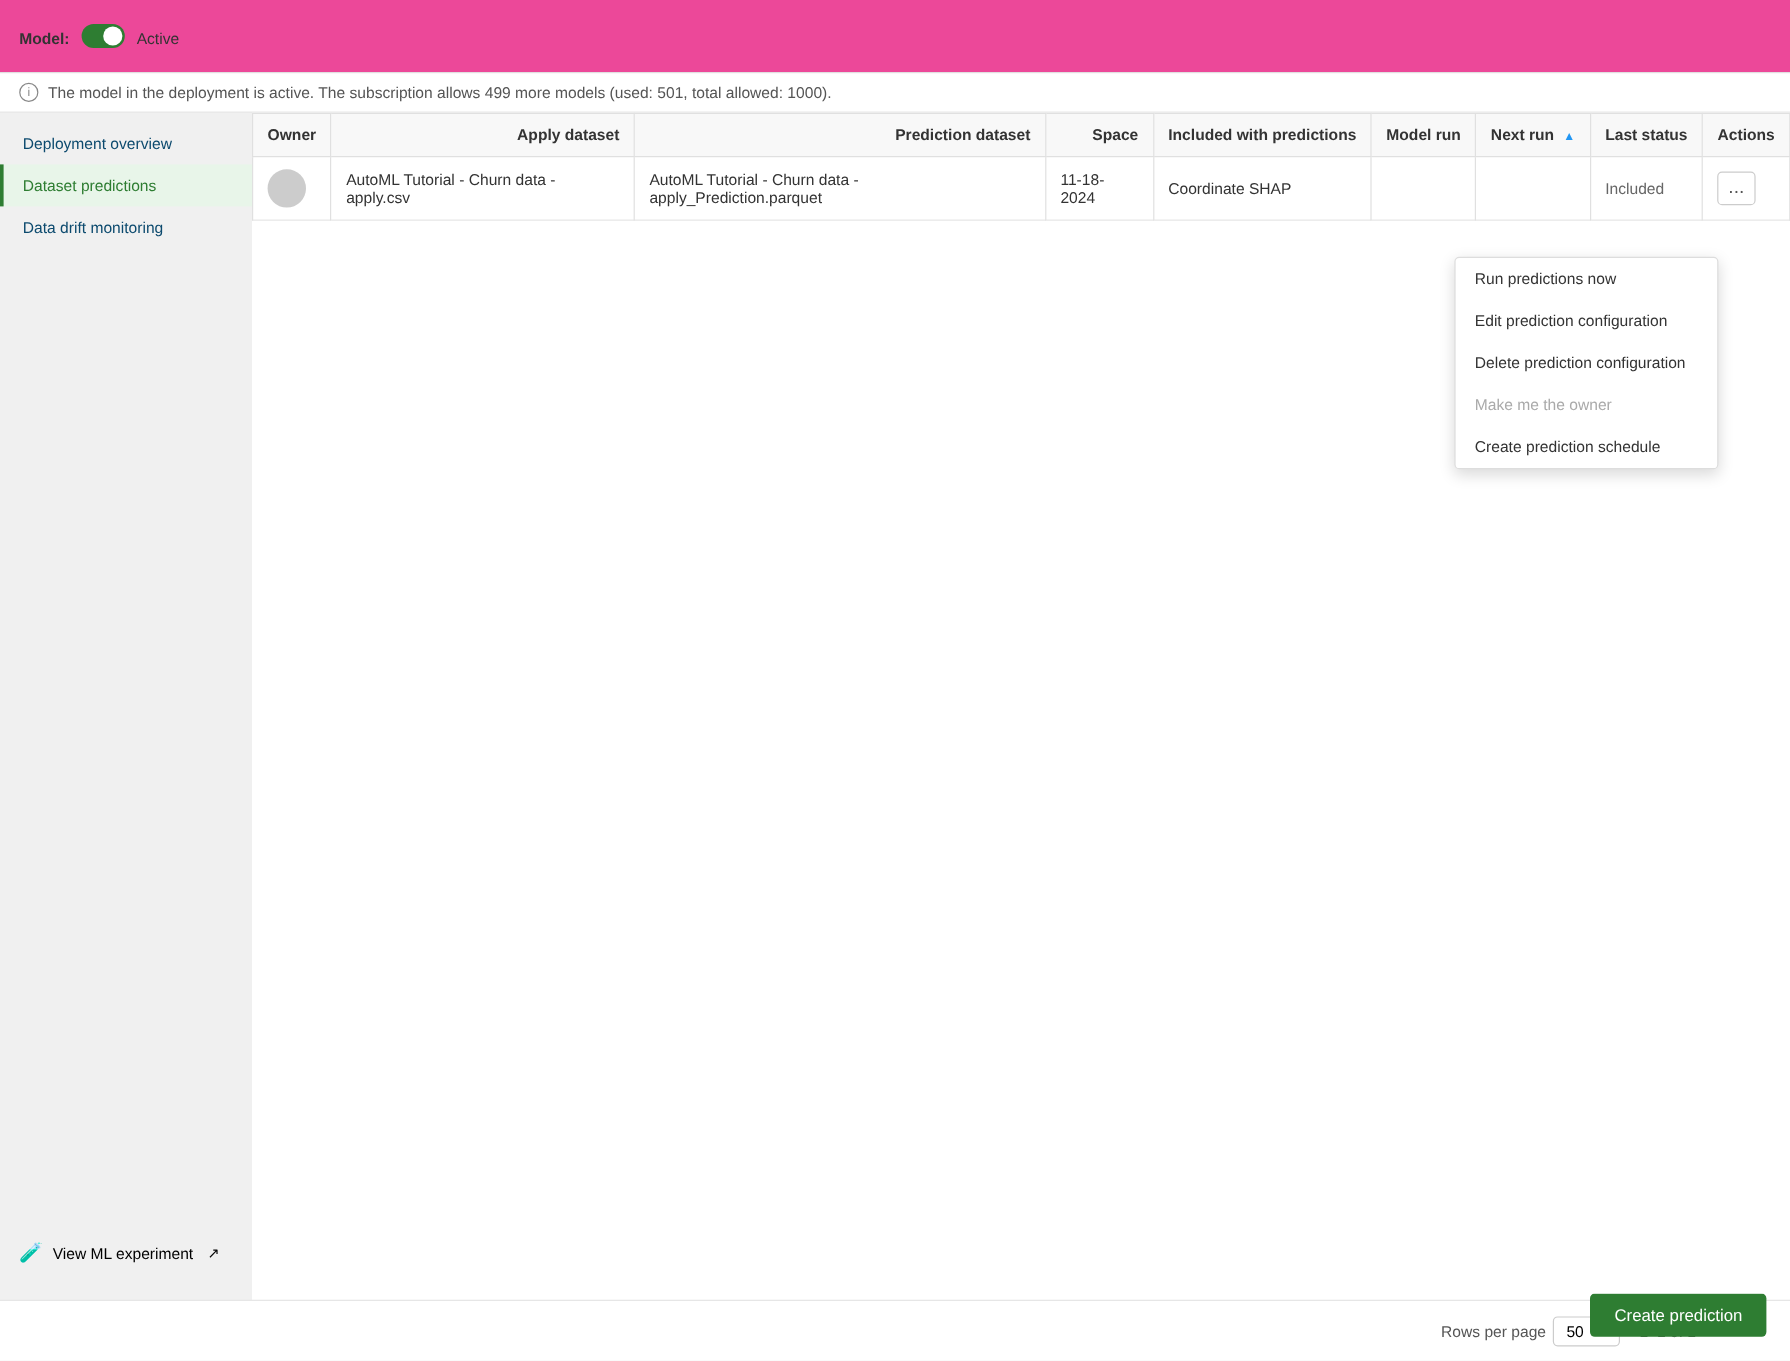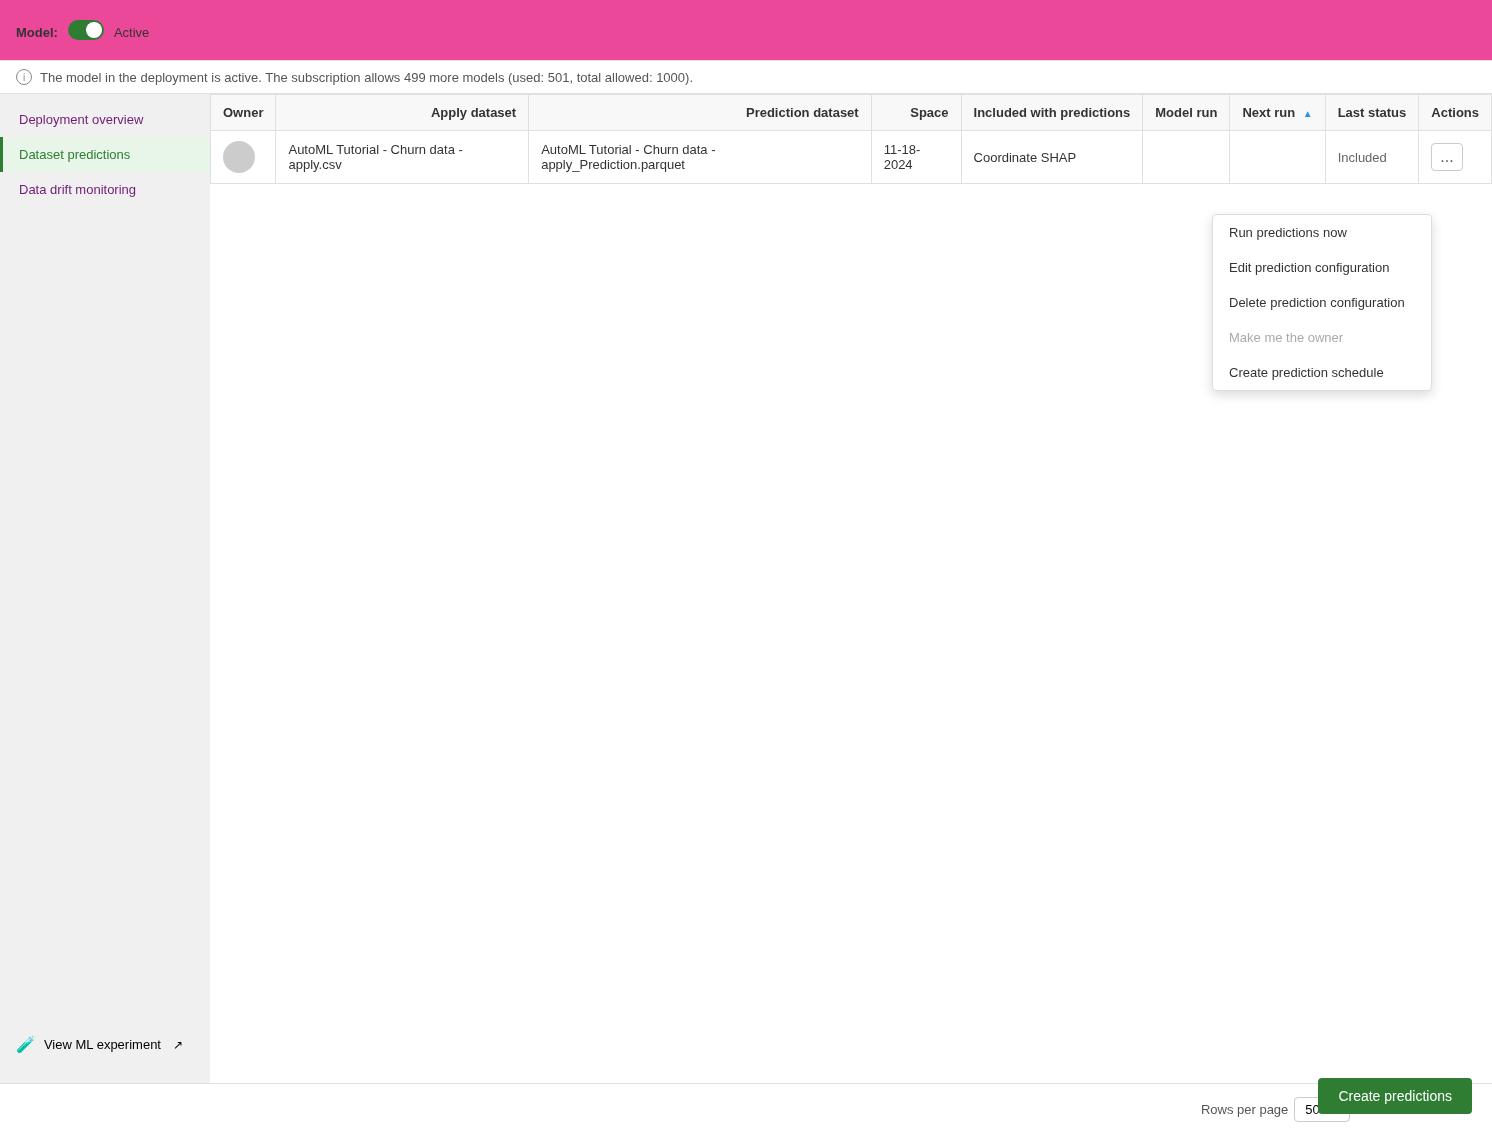--- a/index.html
+++ b/index.html
@@ -62,21 +62,21 @@
     .sidebar {
       width: 210px;
       background: #f0f0f0;
       padding: 8px 0;
       flex-shrink: 0;
     }
 
     .sidebar-item {
       padding: 10px 16px;
       cursor: pointer;
-      color: #701a75;
+      color: #0c4a6e;
       border-left: 3px solid transparent;
     }
 
     .sidebar-item.active {
       border-left: 3px solid #2e7d32;
       background: #e8f5e9;
       color: #2e7d32;
       font-weight: 500;
     }
 
@@ -329,13 +329,13 @@
       <option>100</option>
     </select>
   </div>
   <span class="pagination-info">1–1 of 1</span>
   <div class="pagination-controls">
     <button class="page-btn" disabled="">‹</button>
     <button class="page-btn" disabled="">›</button>
   </div>
 </div>
 
-<button class="create-prediction-btn">Create predictions</button>
+<button class="create-prediction-btn">Create prediction</button>
 
 </body></html>

